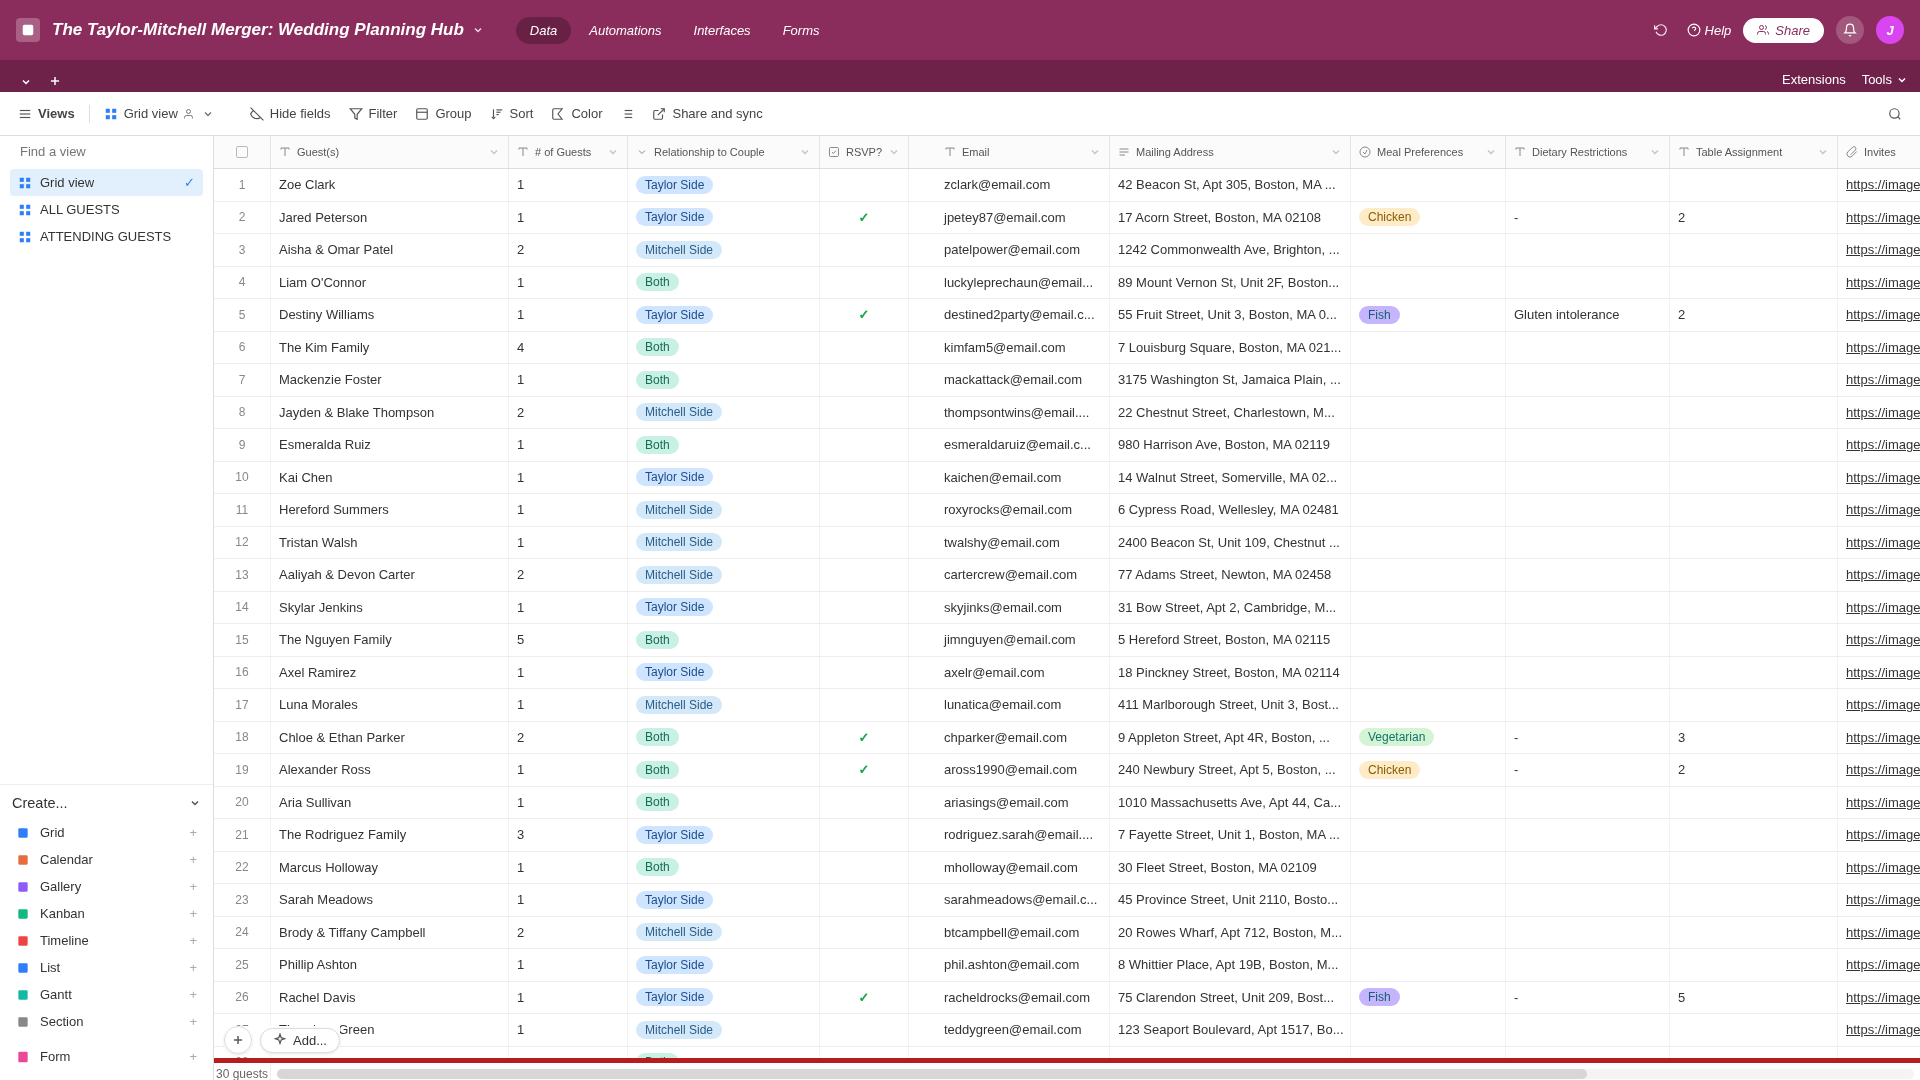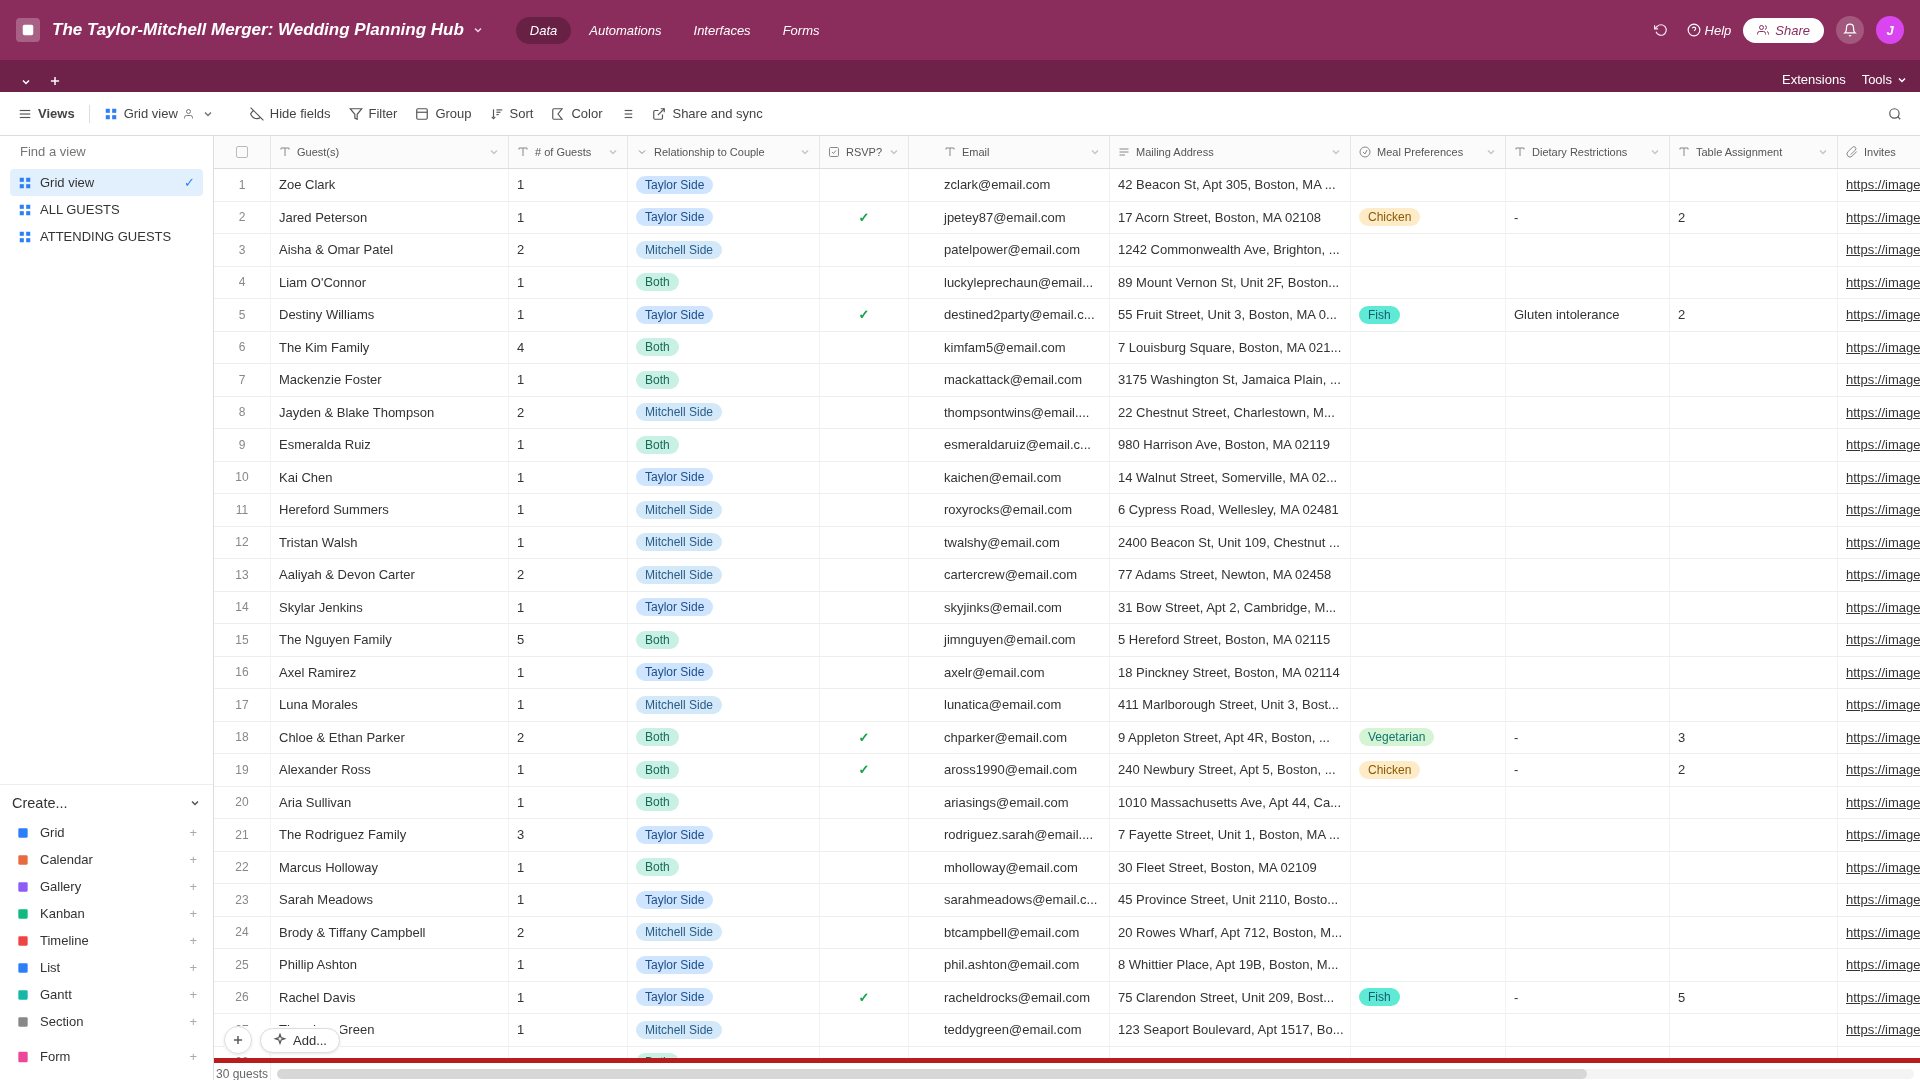--- a/index.html
+++ b/index.html
@@ -59,21 +59,21 @@
 .checkbox-sq { width: 12px; height: 12px; border: 1.5px solid #bbb; border-radius: 2px; }
 .grid-body { flex: 1; overflow: auto; }
 .grid-row { display: flex; height: 32.5px; border-bottom: 1px solid #eee; font-size: 13px; }
 .gd-cell { border-right: 1px solid #f2f2f2; display: flex; align-items: center; padding: 0 8px; overflow: hidden; white-space: nowrap; text-overflow: ellipsis; }
 .rownum { justify-content: center; color: #888; font-size: 12px; }
 .pill { padding: 2px 9px; border-radius: 10px; font-size: 12px; display: inline-block; }
 .pill-taylor { background: #cfe5ff; color: #1d4e89; }
 .pill-mitchell { background: #d3e8f8; color: #2a5d8a; }
 .pill-both { background: #c9f0e4; color: #166b54; }
 .pill-chicken { background: #feecc8; color: #8a5a00; }
-.pill-fish { background: #5eead4; color: #155e75; }
+.pill-fish { background: #c4b5fd; color: #155e75; }
 .pill-veg { background: #d4f4d4; color: #0f766e; }
 .rsvp-check { color: #16a34a; font-weight: 700; }
 .link-txt { color: #333; text-decoration: underline; }
 
 .footer-bar { height: 26px; border-top: 5px solid #b91c1c; display: flex; align-items: center; background: #fff; flex-shrink: 0; }
 .footer-count { width: 57px; text-align: center; font-size: 12px; color: #666; border-right: 1px solid #eee; padding: 4px 0; }
 .hscroll-track { flex: 1; height: 10px; background: #f4f4f4; border-radius: 5px; margin: 0 6px; position: relative; }
 .hscroll-thumb { position: absolute; left: 0; width: 80%; height: 100%; background: #d7d7d7; border-radius: 5px; }
 
 .add-row-bar { position: absolute; left: 10px; bottom: 30px; display: flex; align-items: center; gap: 8px; background: #fff; }

